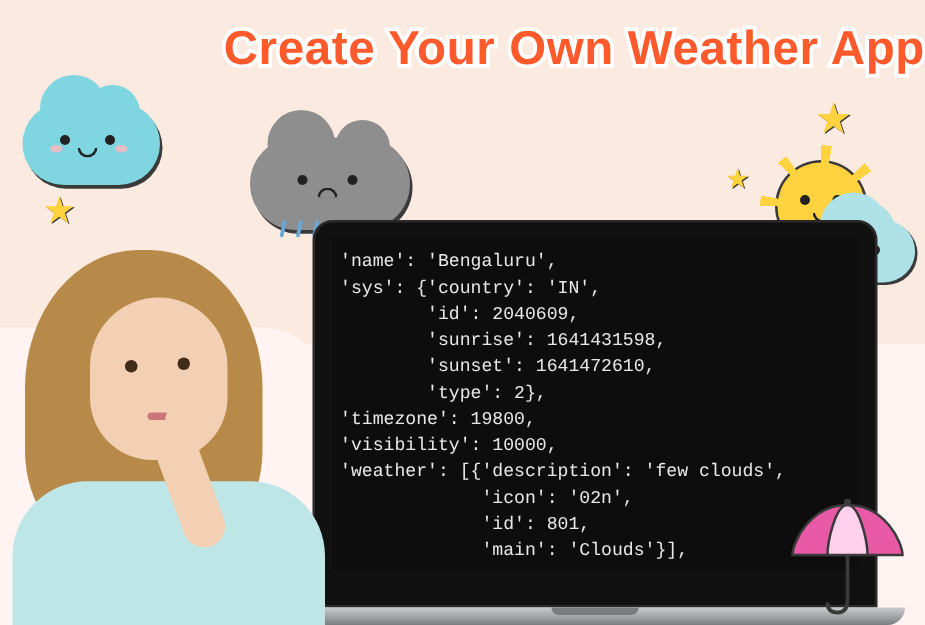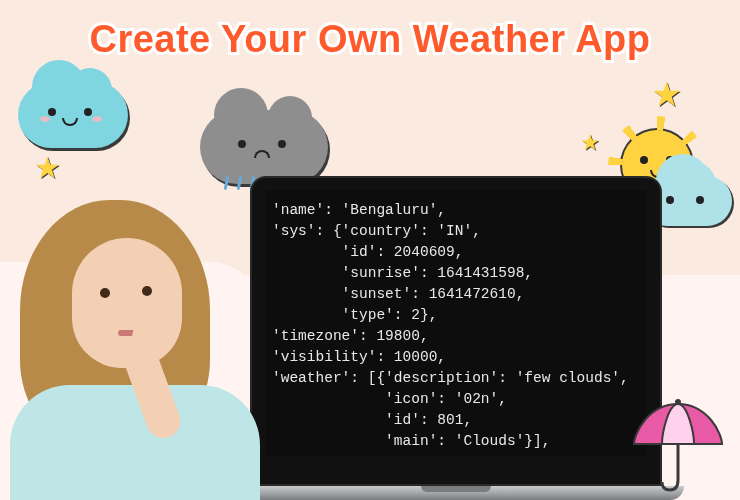--- a/index.html
+++ b/index.html
@@ -9,34 +9,34 @@
     overflow: hidden;
     position: relative;
     font-family: Arial, Helvetica, sans-serif;
     background: linear-gradient(180deg, #fbeae0 0%, #fbeae0 55%, #fff4f2 55%, #fff4f2 100%);
   }
   
   .title {
     position: absolute;
     top: 18px;
     left: 0; right: 0;
-    text-align: center;
+    text-align: right;
     font-size: 38px;
     font-weight: 800;
     color: #ff5a2c;
     -webkit-text-stroke: 6px #fff;
     paint-order: stroke fill;
     letter-spacing: 0.5px;
   }
   
   .laptop {
     position: absolute;
     left: 250px;
     bottom: 0;
-    width: 412px;
+    width: 452px;
   }
   .laptop-bezel {
     background: #111;
     border-radius: 16px 16px 0 0;
     padding: 12px 14px 28px 14px;
     border: 2px solid #2a2a2a;
   }
   .laptop-screen {
     background: #0d0d0d;
     color: #e8e8e8;

